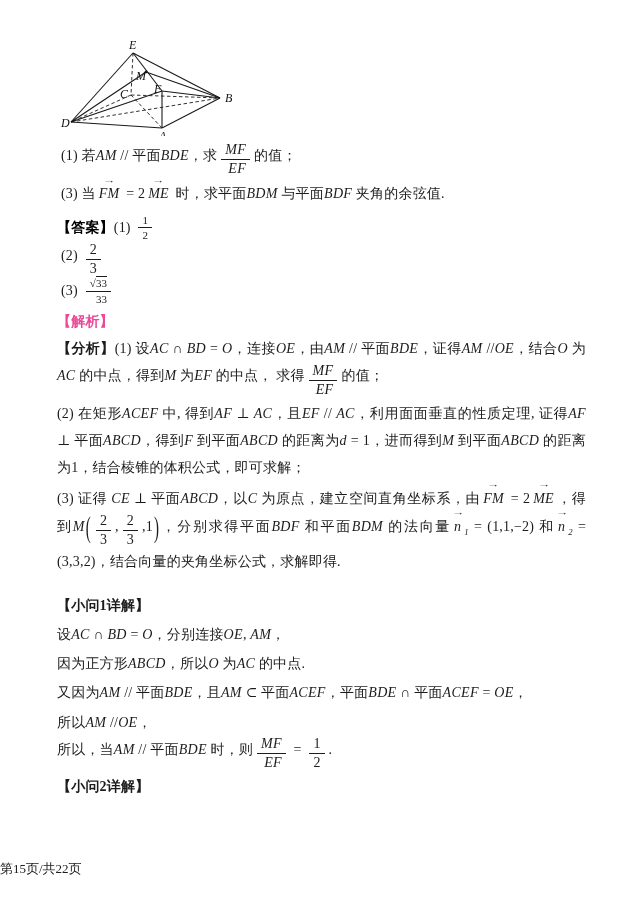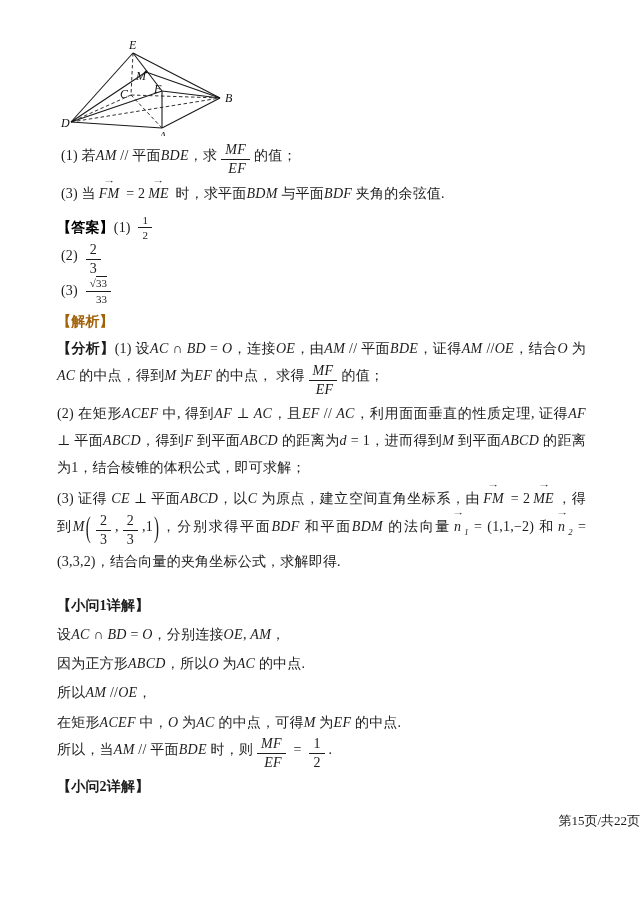--- a/index.html
+++ b/index.html
@@ -16,21 +16,21 @@
   .frac .num{display:block;padding:0 4px 1px;border-bottom:1px solid #1c1c1c;}
   .frac .den{display:block;padding:1px 4px 0;}
   .frac.sm{font-size:11px;vertical-align:-0.7em;}
   .radbar{border-top:1px solid #1c1c1c;}
   .vec{font-style:italic;position:relative;display:inline-block;margin:0 2px;padding:1px 1px 0;}
   .vec::after{content:"\2192";position:absolute;top:-0.85em;left:50%;transform:translateX(-50%) scaleX(1.5);font-size:0.58em;font-style:normal;color:#1c1c1c;}
   .vecwrap sub{font-size:0.62em;font-style:italic;}
   .bigp{display:inline-block;transform:scaleY(1.9);font-size:15px;vertical-align:-2px;padding:0 1px;font-weight:400;}
   .mt2{margin-top:2px;}.mt4{margin-top:16px;}.mt6{margin-top:6px;}
   .probitem{margin-left:4px;}
-  .footer{position:absolute;left:0;right:0;top:812px;text-align:right;font-size:13px;color:#1c1c1c;}
+  .footer{position:absolute;left:0;right:0;top:860px;text-align:left;font-size:13px;color:#1c1c1c;}
   svg text{font-family:"Liberation Serif",serif;font-style:italic;font-size:12px;fill:#111;}
 </style>
 </head>
 <body>
 
 <div class="page">
   <div class="doc">
     <div class="figure-wrap">
       <svg id="fig-svg" width="190" height="98" viewBox="52 46 190 98" xmlns="http://www.w3.org/2000/svg">
           <line x1="128" y1="61" x2="126" y2="103" stroke="#1a1a1a" stroke-width="0.9" stroke-dasharray="3.5 2.5"></line>
@@ -57,27 +57,27 @@
           <text x="56" y="135">D</text>
           <text x="154" y="148">A</text>
         </svg>
     </div>
     <div id="paras">
         <div class="para mt6 probitem"><span>(1) 若</span><span class="mi">AM</span><span> // 平面</span><span class="mi">BDE</span><span>，求</span><span class="frac mi"><span class="num">MF</span><span class="den">EF</span></span><span>的值；</span></div>
         <div class="para mt2 probitem"><span>(3) 当</span><span class="vecwrap"><span class="vec">FM</span></span><span> = 2</span><span class="vecwrap"><span class="vec">ME</span></span><span> 时，求平面</span><span class="mi">BDM</span><span> 与平面</span><span class="mi">BDF</span><span> 夹角的余弦值.</span></div>
         <div class="para mt6 hdrline"><span class="blue bold" style="color: #000000;">【答案】</span><span>(1) </span><span class="frac sm"><span class="num">1</span><span class="den">2</span></span></div>
         <div class="para hdrline probitem"><span>(2) </span><span class="frac"><span class="num">2</span><span class="den">3</span></span></div>
         <div class="para hdrline probitem"><span>(3) </span><span class="frac sm"><span class="num"><span>√</span><span class="radbar">33</span></span><span class="den">33</span></span></div>
-        <div class="para mt2 hdrline"><span class="blue bold" style="color: #a16207;">【解析】</span></div>
+        <div class="para mt2 hdrline"><span class="blue bold" style="color: #ec4899;">【解析】</span></div>
         <div class="para "><span class="bold">【分析】</span><span>(1) 设</span><span class="mi">AC</span><span> ∩ </span><span class="mi">BD</span><span> = </span><span class="mi">O</span><span>，连接</span><span class="mi">OE</span><span>，由</span><span class="mi">AM</span><span> // 平面</span><span class="mi">BDE</span><span>，证得</span><span class="mi">AM</span><span> //</span><span class="mi">OE</span><span>，结合</span><span class="mi">O</span><span> 为</span><span class="mi">AC</span><span> 的中点，得到</span><span class="mi">M</span><span> 为</span><span class="mi">EF</span><span> 的中点，  求得</span><span class="frac mi"><span class="num">MF</span><span class="den">EF</span></span><span>的值；</span></div>
         <div class="para mt2"><span>(2) 在矩形</span><span class="mi">ACEF</span><span> 中, 得到</span><span class="mi">AF</span><span> ⊥ </span><span class="mi">AC</span><span>，且</span><span class="mi">EF</span><span> // </span><span class="mi">AC</span><span>，利用面面垂直的性质定理, 证得</span><span class="mi">AF</span><span> ⊥ 平面</span><span class="mi">ABCD</span><span>，得到</span><span class="mi">F</span><span> 到平面</span><span class="mi">ABCD</span><span> 的距离为</span><span class="mi">d</span><span> = 1，进而得到</span><span class="mi">M</span><span> 到平面</span><span class="mi">ABCD</span><span> 的距离为1，结合棱锥的体积公式，即可求解；</span></div>
         <div class="para mt2"><span>(3) 证得 </span><span class="mi">CE</span><span> ⊥ 平面</span><span class="mi">ABCD</span><span>，以</span><span class="mi">C</span><span> 为原点，建立空间直角坐标系，由</span><span class="vecwrap"><span class="vec">FM</span></span><span> = 2</span><span class="vecwrap"><span class="vec">ME</span></span><span>，得到</span><span class="mi">M</span><span class="bigp">(</span><span class="frac"><span class="num">2</span><span class="den">3</span></span><span>,</span><span class="frac"><span class="num">2</span><span class="den">3</span></span><span>,1</span><span class="bigp">)</span><span>，分别求得平面</span><span class="mi">BDF</span><span> 和平面</span><span class="mi">BDM</span><span> 的法向量</span><span class="vecwrap"><span class="vec">n</span><sub>1</sub></span><span> = (1,1,−2) 和</span><span class="vecwrap"><span class="vec">n</span><sub>2</sub></span><span> = (3,3,2)，结合向量的夹角坐标公式，求解即得.</span></div>
         <div class="para mt4 hdrline"><span class="bold">【小问1详解】</span></div>
         <div class="para mt2 hdrline"><span>设</span><span class="mi">AC</span><span> ∩ </span><span class="mi">BD</span><span> = </span><span class="mi">O</span><span>，分别连接</span><span class="mi">OE</span><span>, </span><span class="mi">AM</span><span>，</span></div>
         <div class="para mt2 hdrline"><span>因为正方形</span><span class="mi">ABCD</span><span>，所以</span><span class="mi">O</span><span> 为</span><span class="mi">AC</span><span> 的中点.</span></div>
+        <div class="para mt2 hdrline"><span>又因为</span><span class="mi">AM</span><span> // 平面</span><span class="mi">BDE</span><span>，且</span><span class="mi">AM</span><span> ⊂ 平面</span><span class="mi">ACEF</span><span>，平面</span><span class="mi">BDE</span><span> ∩ 平面</span><span class="mi">ACEF</span><span> = </span><span class="mi">OE</span><span>，</span></div>
         <div class="para mt2 hdrline"><span>所以</span><span class="mi">AM</span><span> //</span><span class="mi">OE</span><span>，</span></div>
-        <div class="para mt2 hdrline"><span>在矩形</span><span class="mi">ACEF</span><span> 中，</span><span class="mi">O</span><span> 为</span><span class="mi">AC</span><span> 的中点，可得</span><span class="mi">M</span><span> 为</span><span class="mi">EF</span><span> 的中点.</span></div>
         <div class="para hdrline"><span>所以，当</span><span class="mi">AM</span><span> // 平面</span><span class="mi">BDE</span><span> 时，则</span><span class="frac mi"><span class="num">MF</span><span class="den">EF</span></span><span> = </span><span class="frac"><span class="num">1</span><span class="den">2</span></span><span>.</span></div>
         <div class="para mt2 hdrline"><span class="bold">【小问2详解】</span></div>
       </div>
   </div>
   <div class="footer">第15页/共22页</div>
 </div>
 
 </body></html>

